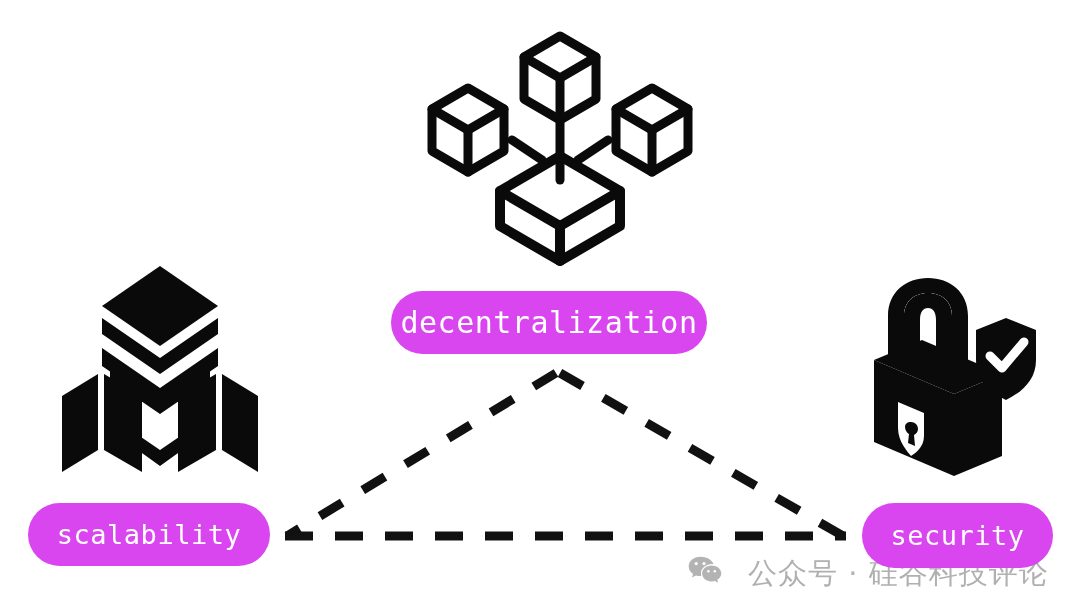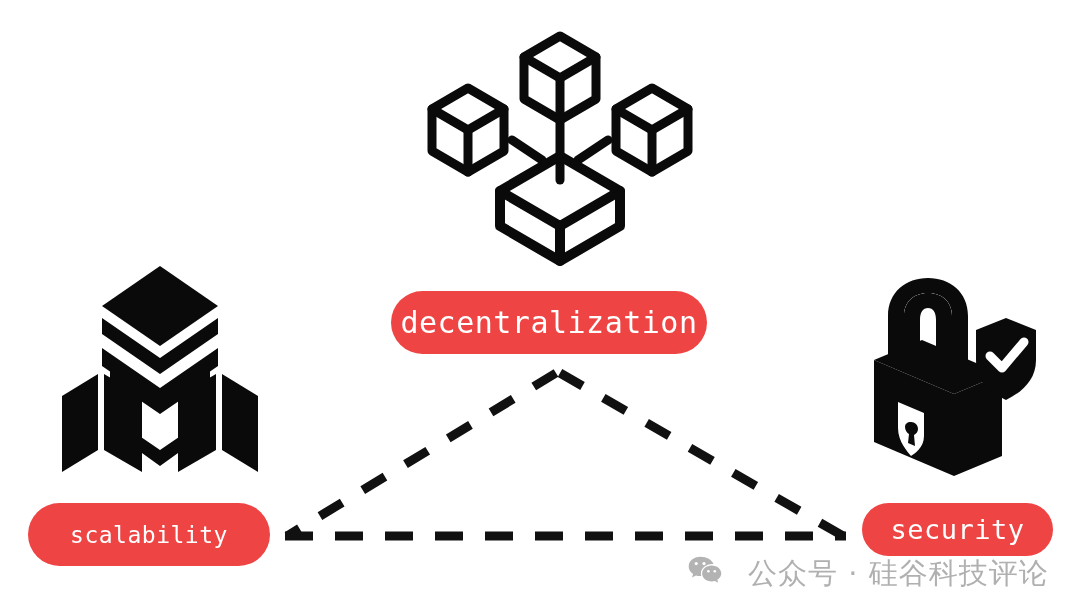--- a/index.html
+++ b/index.html
@@ -43,21 +43,21 @@
     font-family: "DejaVu Sans", sans-serif;
     letter-spacing: 1px;
     font-size: 29px;
     color: #b0b0b0;
   }
   
   #triangle-svg { z-index: 2; }
   
   .pill {
     position: absolute;
-    background: #ef4444;
+    background: #d946ef;
     border-radius: 999px;
     display: flex;
     align-items: center;
     justify-content: center;
     color: #ffffff;
     font-family: "DejaVu Sans Mono", "Liberation Mono", monospace;
     letter-spacing: 0.5px;
     z-index: 5;
     box-sizing: border-box;
   }
@@ -66,27 +66,27 @@
     top: 291px;
     width: 316px;
     height: 63px;
     font-size: 30px;
   }
   #pill-scalability {
     left: 28px;
     top: 503px;
     width: 242px;
     height: 63px;
-    font-size: 23px;
+    font-size: 27px;
   }
   #pill-security {
     left: 862px;
     top: 503px;
     width: 191px;
-    height: 53px;
+    height: 65px;
     font-size: 27px;
   }
   
   .icon-wrap {
     position: absolute;
     z-index: 4;
   }
   #icon-blockchain { left: 424px; top: 28px; width: 272px; height: 240px; }
   #icon-layers     { left: 58px;  top: 262px; width: 205px; height: 228px; }
   #icon-lock       { left: 866px; top: 276px; width: 172px; height: 212px; }

